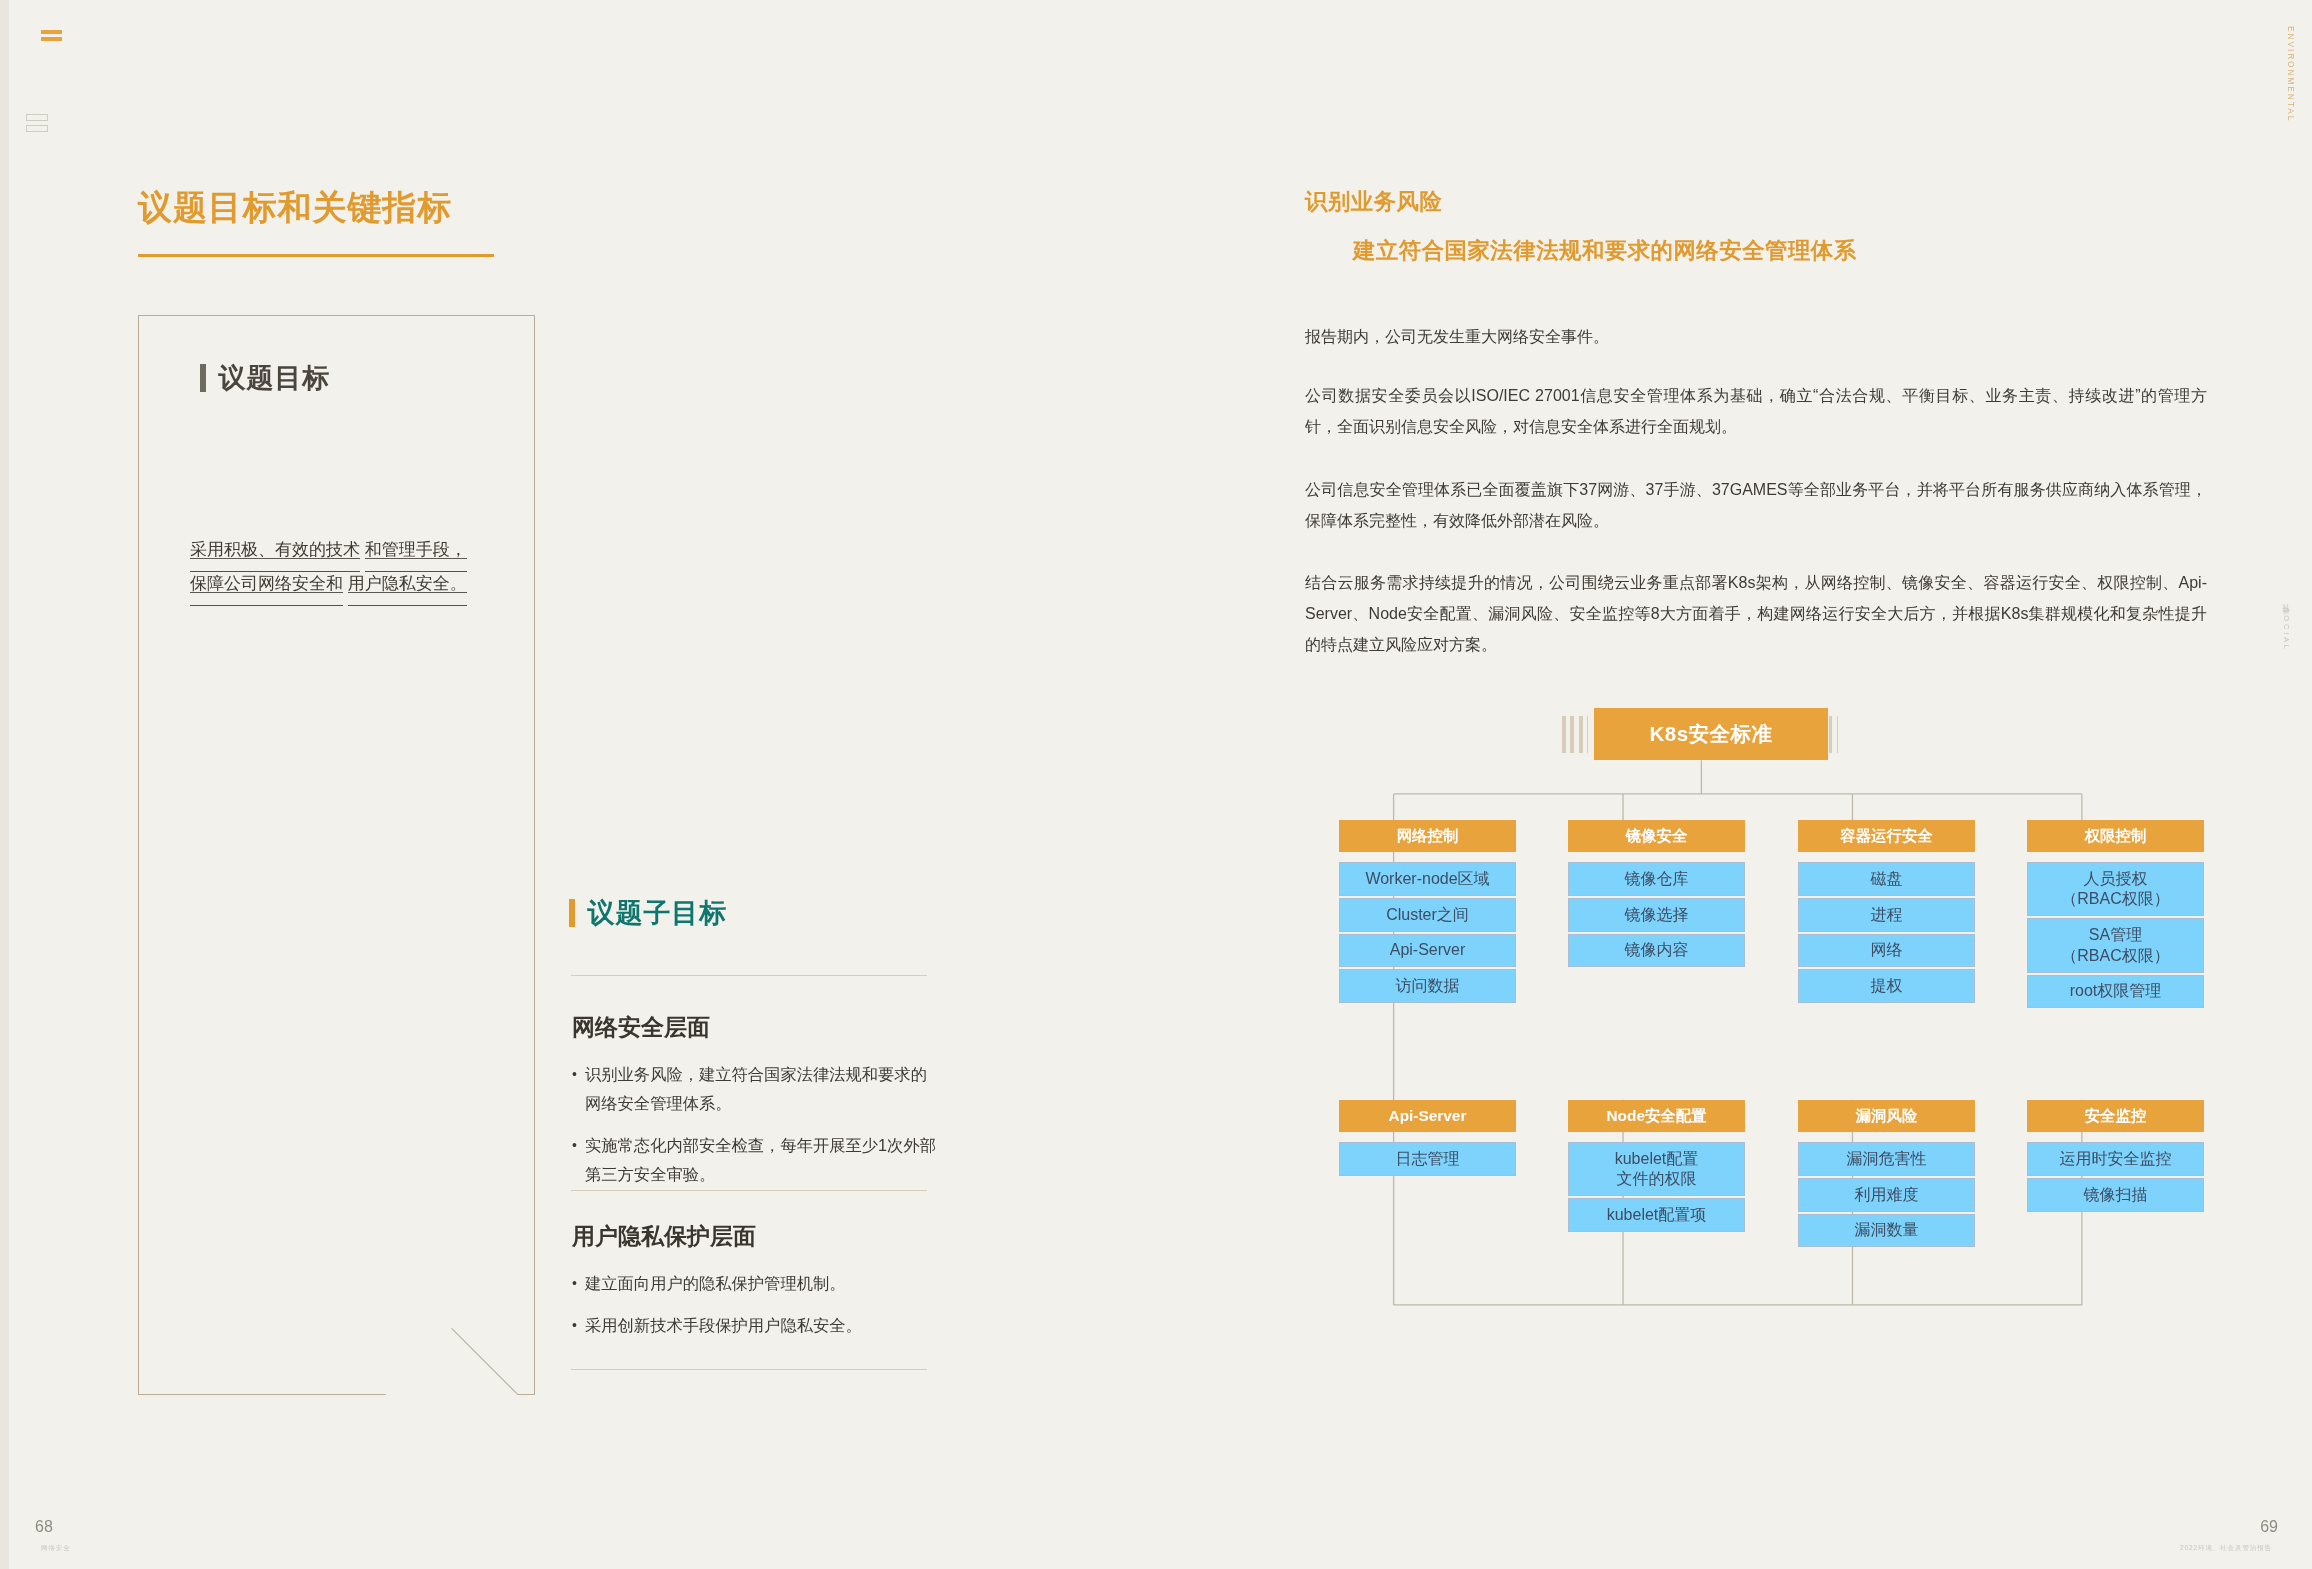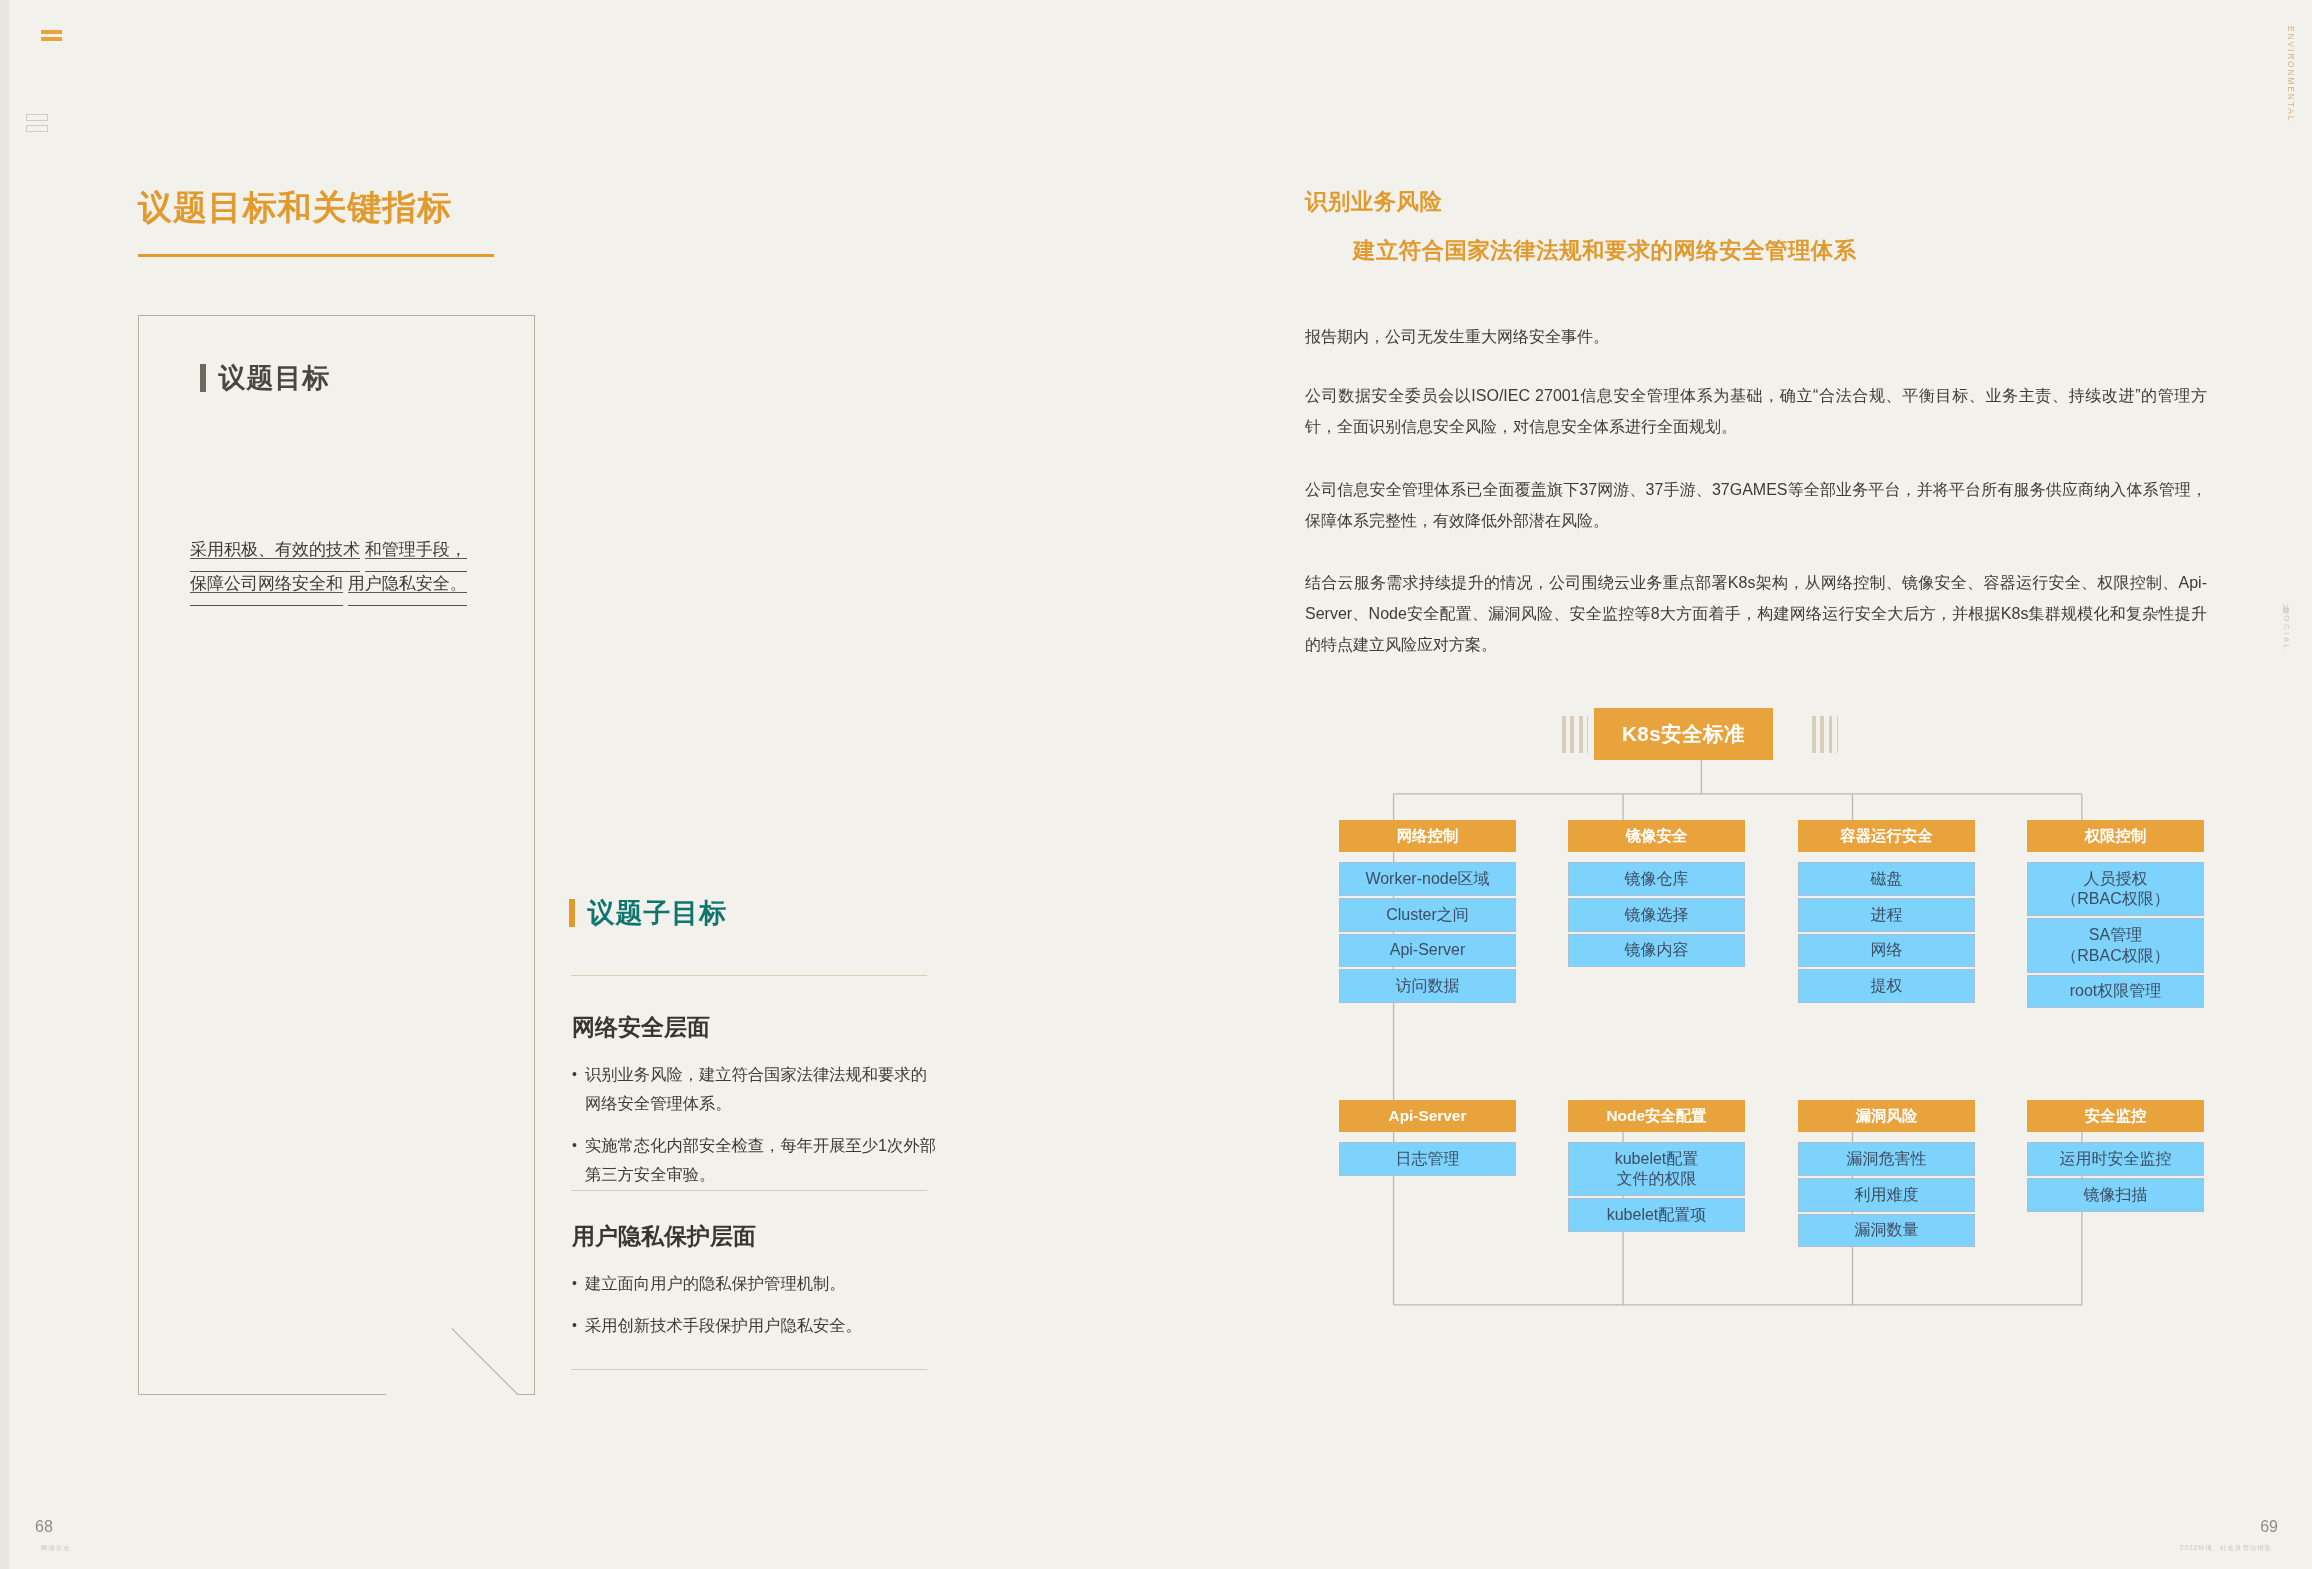--- a/index.html
+++ b/index.html
@@ -250,21 +250,21 @@
 
   
   .diagram {
     position: absolute;
     left: 149px; top: 708px;
     width: 914px; height: 653px;
   }
   .k8s-title {
     position: absolute;
     left: 289px; top: 0;
-    width: 179px; height: 52px;
+    width: 234px; height: 52px;
     background: #e8a33d;
     color: #ffffff;
     font-size: 20.5px;
     font-weight: bold;
     display: flex;
     align-items: center;
     justify-content: center;
     letter-spacing: 0.5px;
   }
   .k8s-wing {

